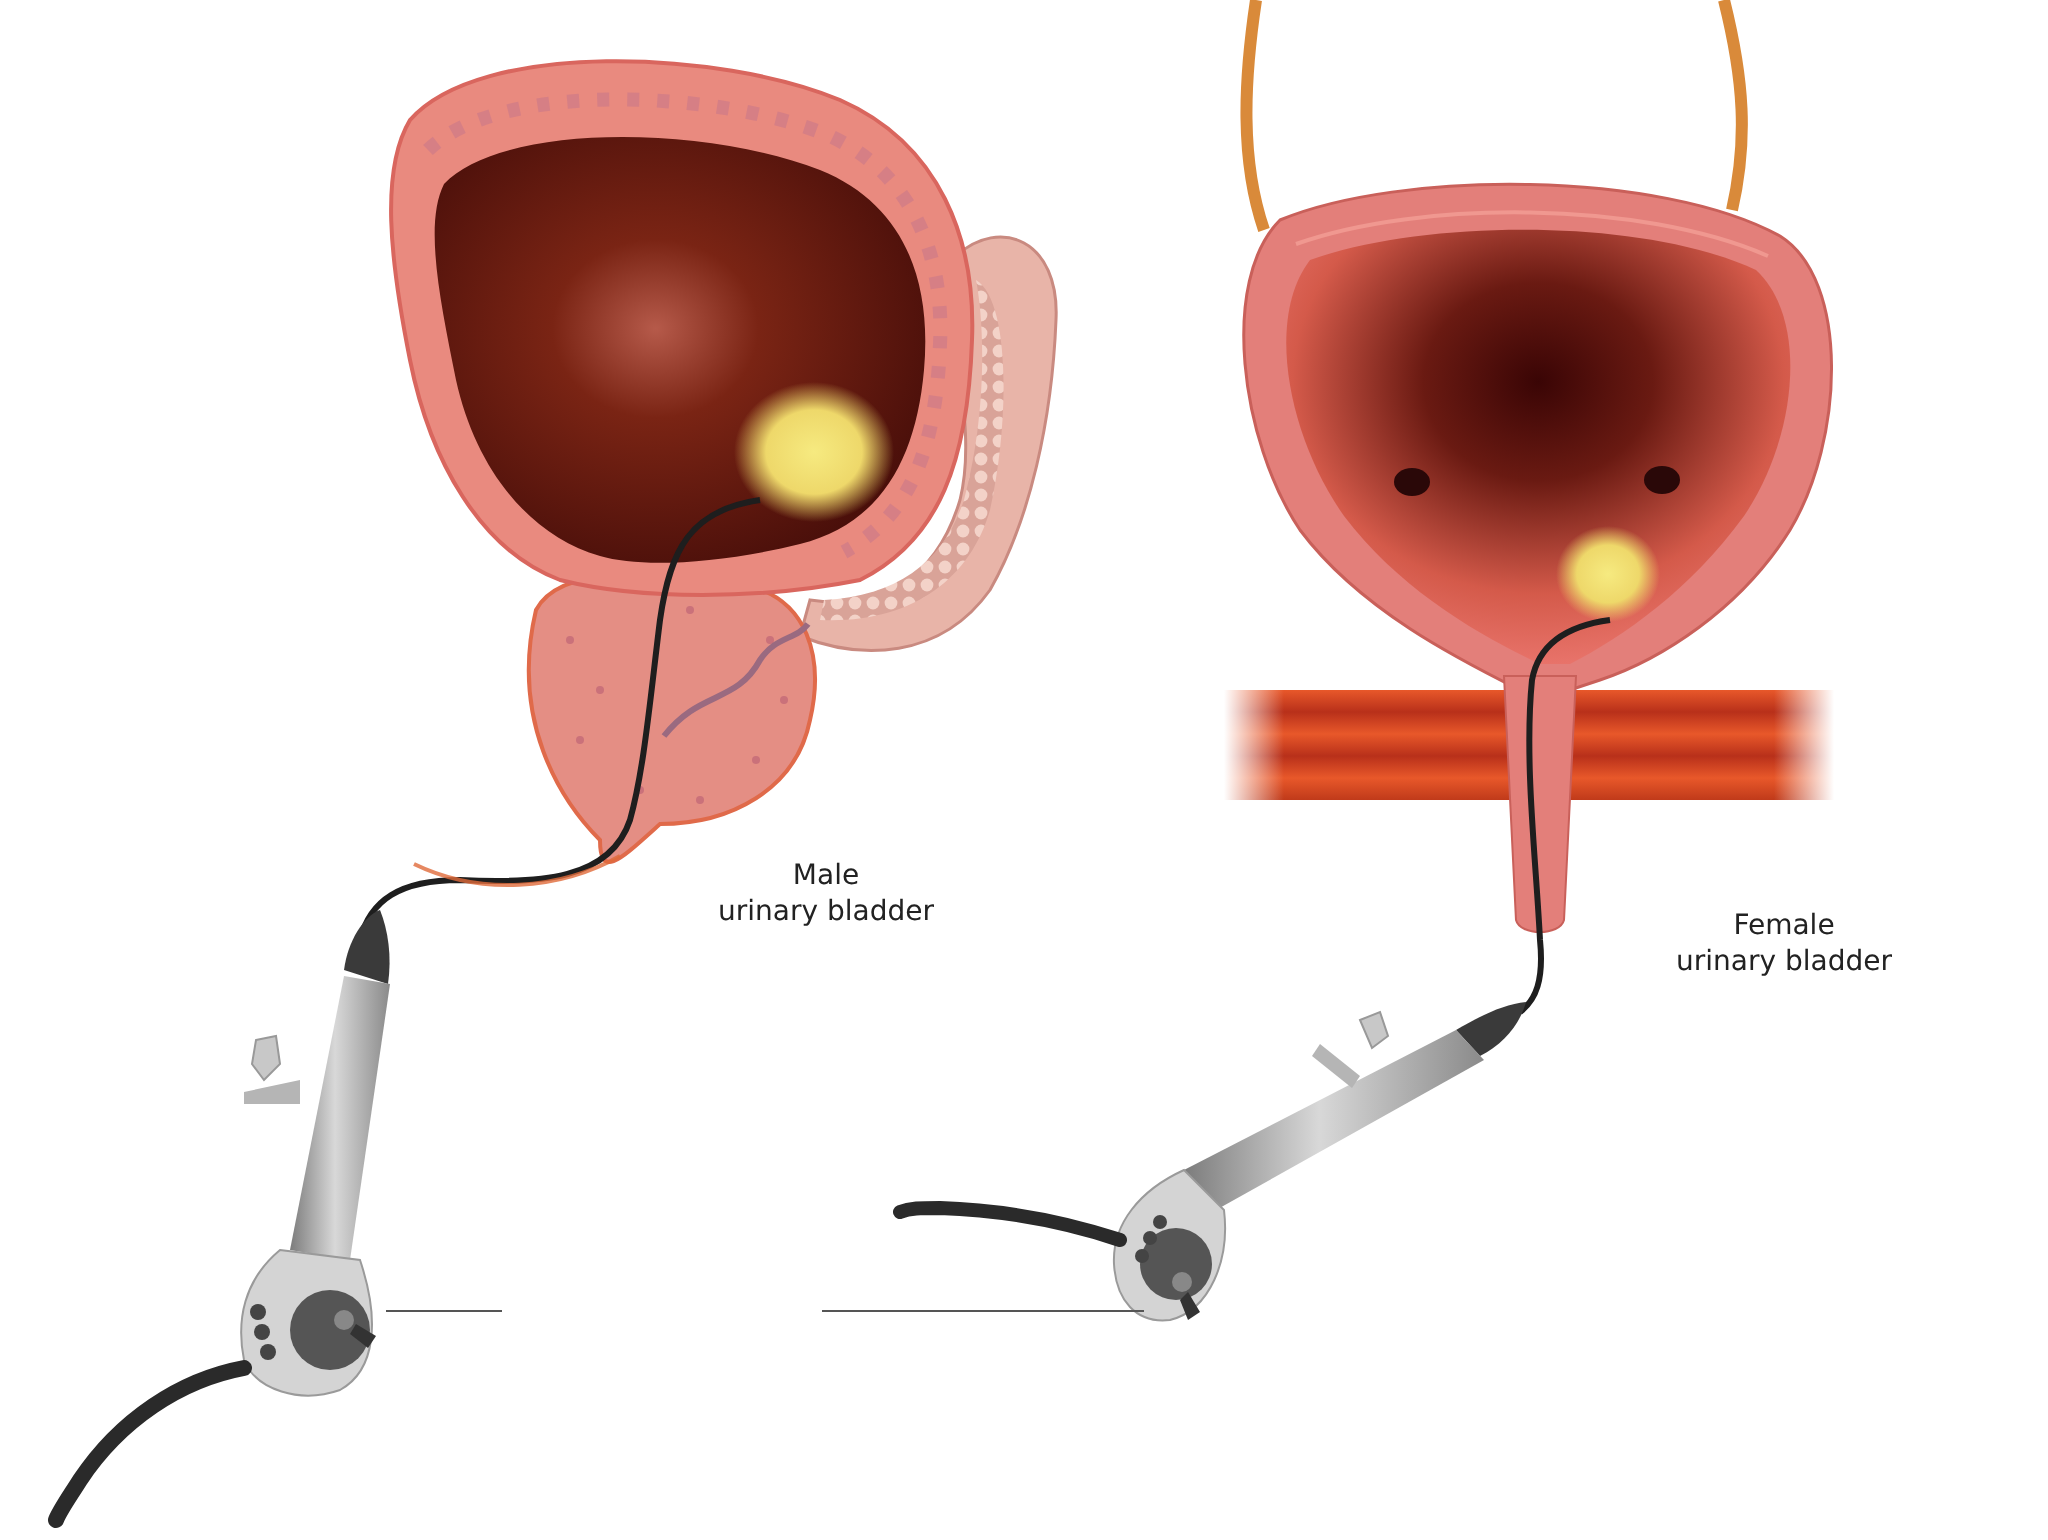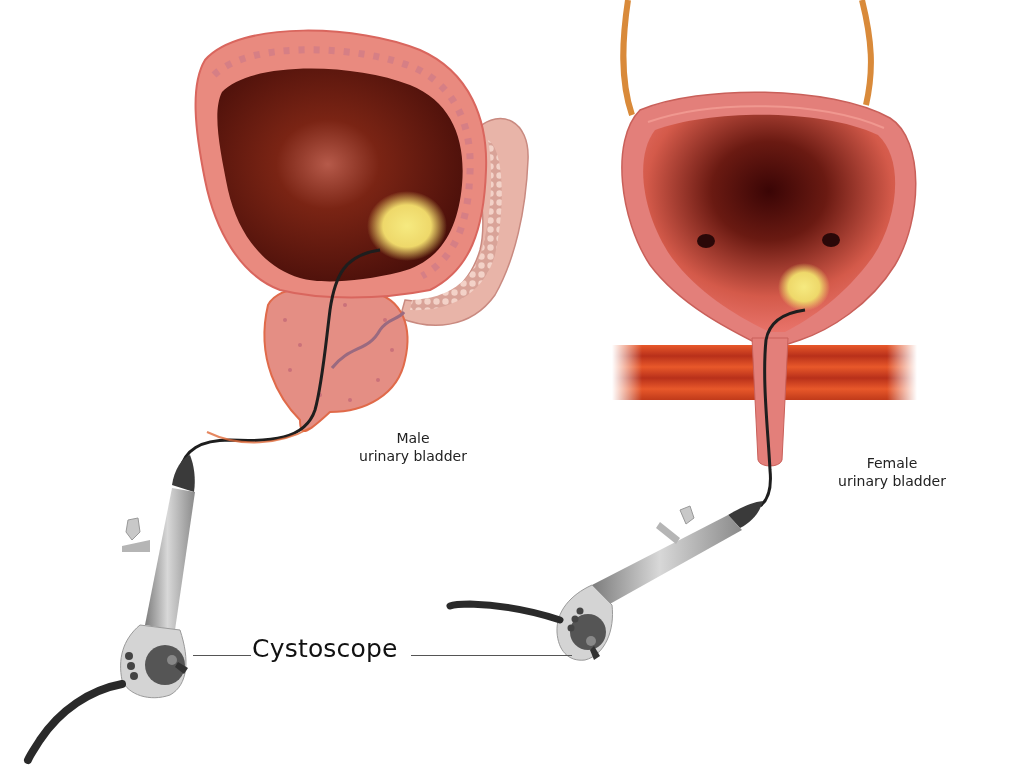--- a/index.html
+++ b/index.html
@@ -150,15 +150,14 @@
     <div>Male</div>
     <div>urinary bladder</div>
   </div>
 
   <div class="label label-small label-female">
     <div>Female</div>
     <div>urinary bladder</div>
   </div>
 
   <div class="leader leader-left"></div>
-  <div class="label-cysto">Cystoscope</div>
   <div class="leader leader-right"></div>
 </div>
 
 </body></html>

